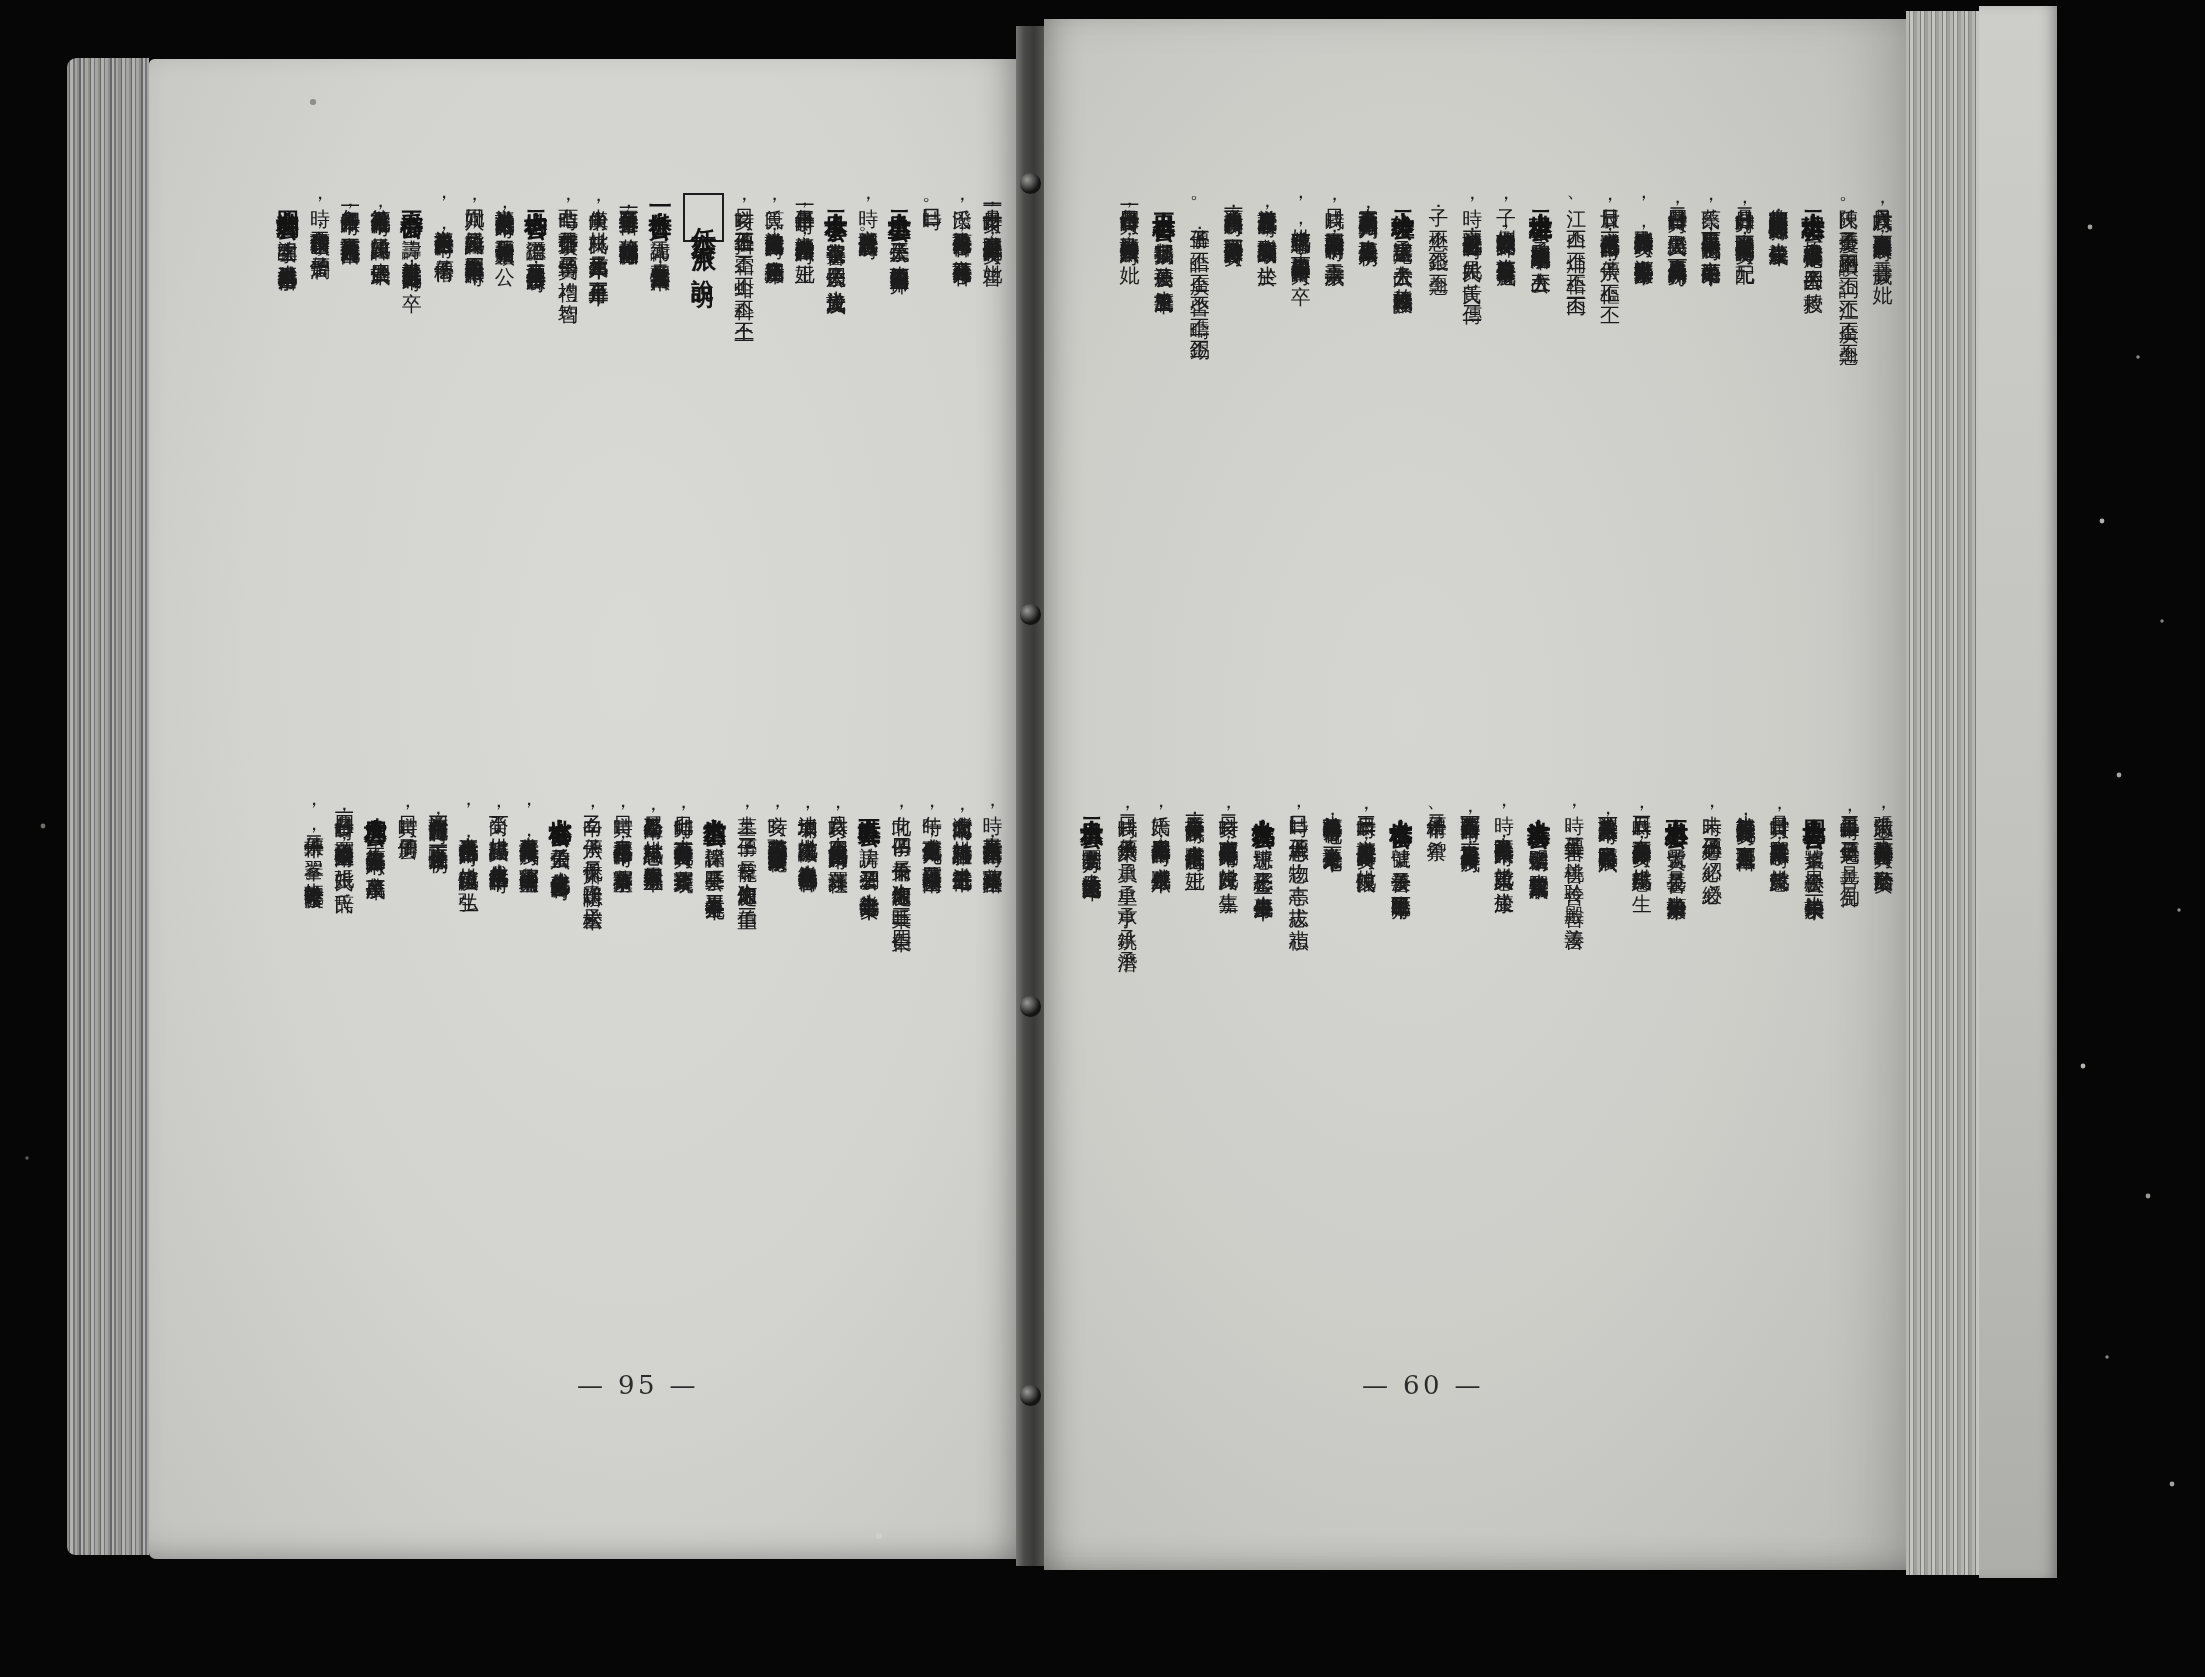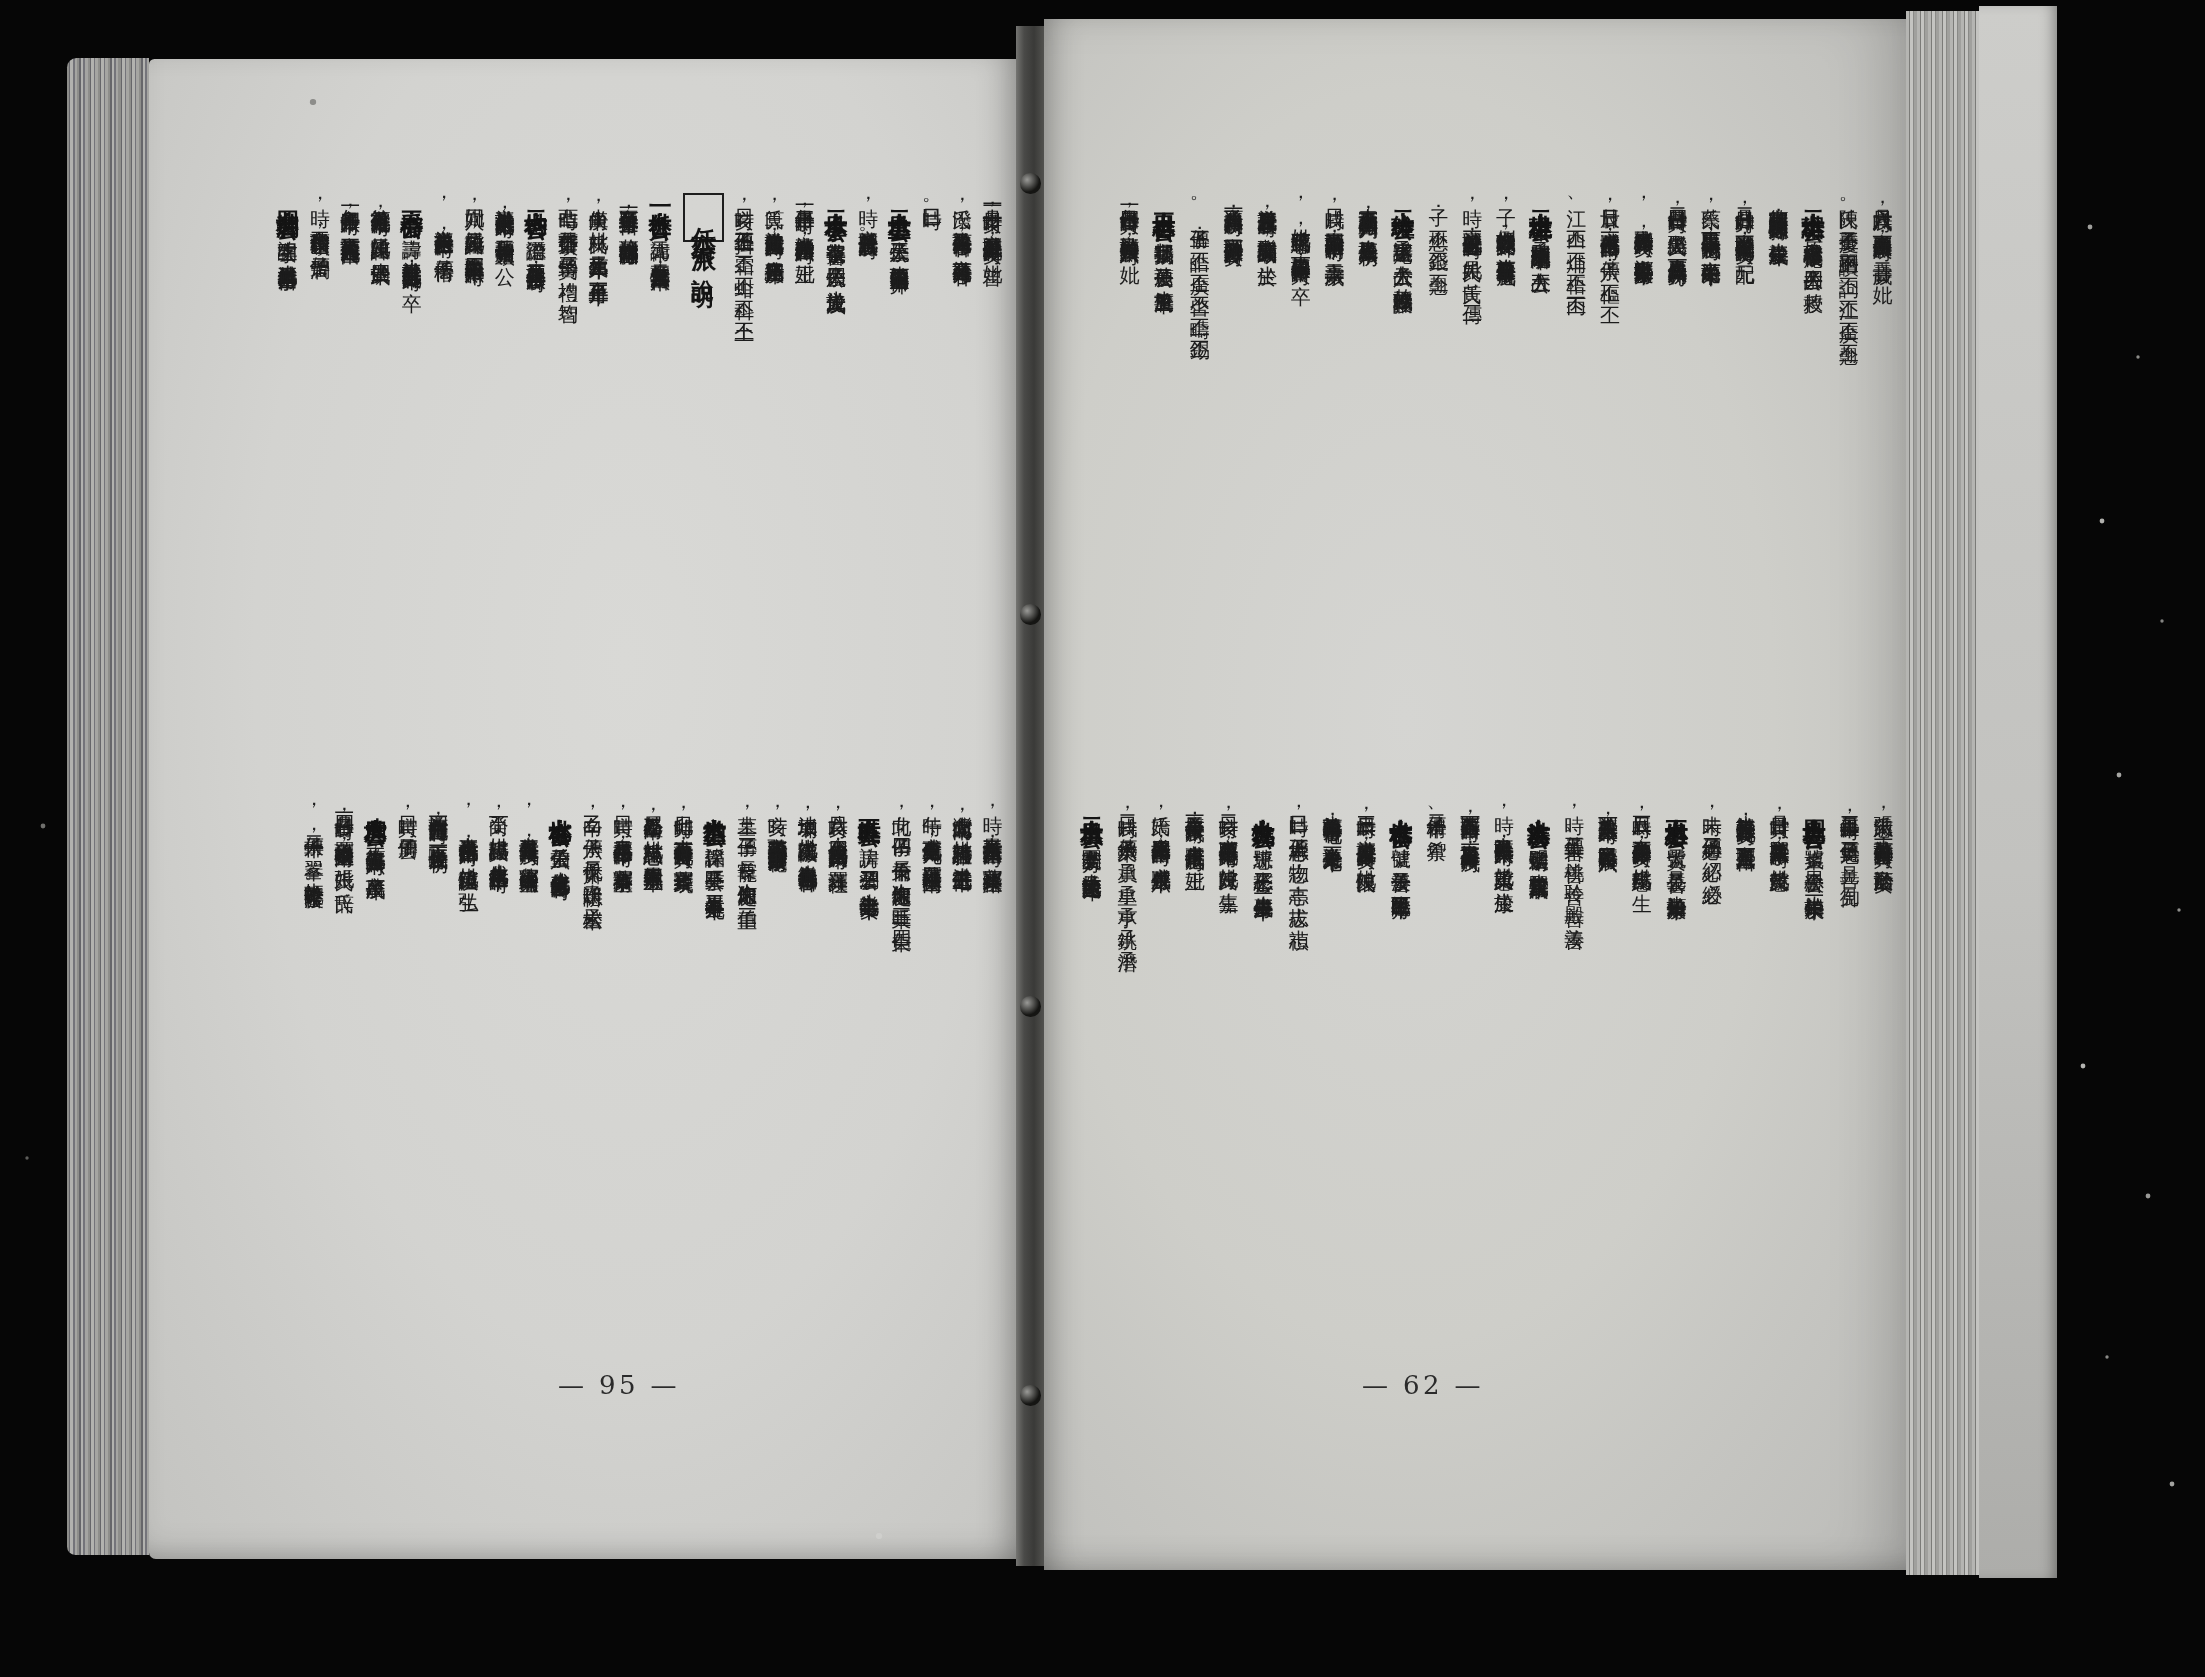--- a/index.html
+++ b/index.html
@@ -163,15 +163,15 @@
     <div class="vcol">生於乾隆辛酉年十二月日廿七日，卒於道光癸未年七月十一</div>
     <div class="vcol">日巳時，傳五子志彬、志物、志亭、志拔、志禎。</div>
     <div class="vcol"><span class="vhead">十九世大燒公：</span>號忠坪，志彬公三子，生嘉慶戊午十一月十</div>
     <div class="vcol">二日亥時，卒咸豐辛酉年正月十七日未時，妣陳氏好，生嘉</div>
     <div class="vcol">慶癸亥年十二月十一日戌時，卒戊寅年十月七日戌時，妣王</div>
     <div class="vcol">氏嬌，生道光癸未年四月十二日酉時，卒咸豐戊午年六月十</div>
     <div class="vcol">二日戌時，傳六子承榮、承員、承皇、承亨、承銑、承潛。</div>
     <div class="vcol"><span class="vhead">二十世承員公：</span>字文團號君方，大燒公次子生於光道乙酉年</div>
   </div>
 
-<div class="pagenum" style="left:558px;top:1370px">— 95 —</div>
-<div class="pagenum" style="left:1362px;top:1370px">— 62 —</div>
+<div class="pagenum" style="left:577px;top:1370px">— 95 —</div>
+<div class="pagenum" style="left:1362px;top:1370px">— 60 —</div>
 
 
 </body></html>

